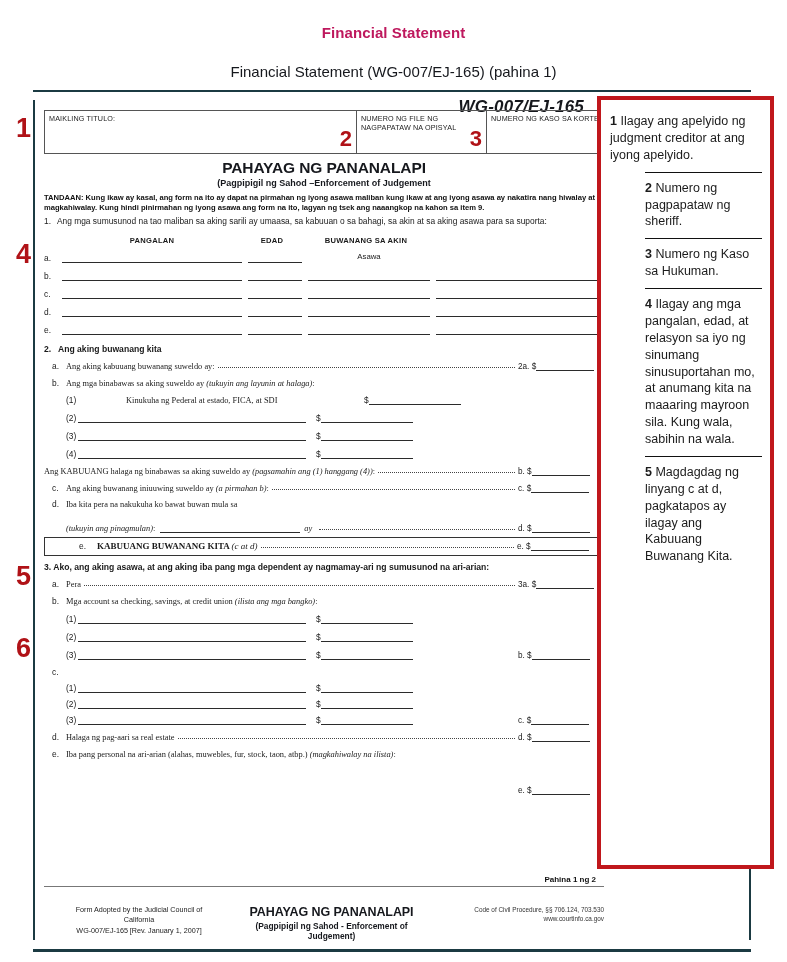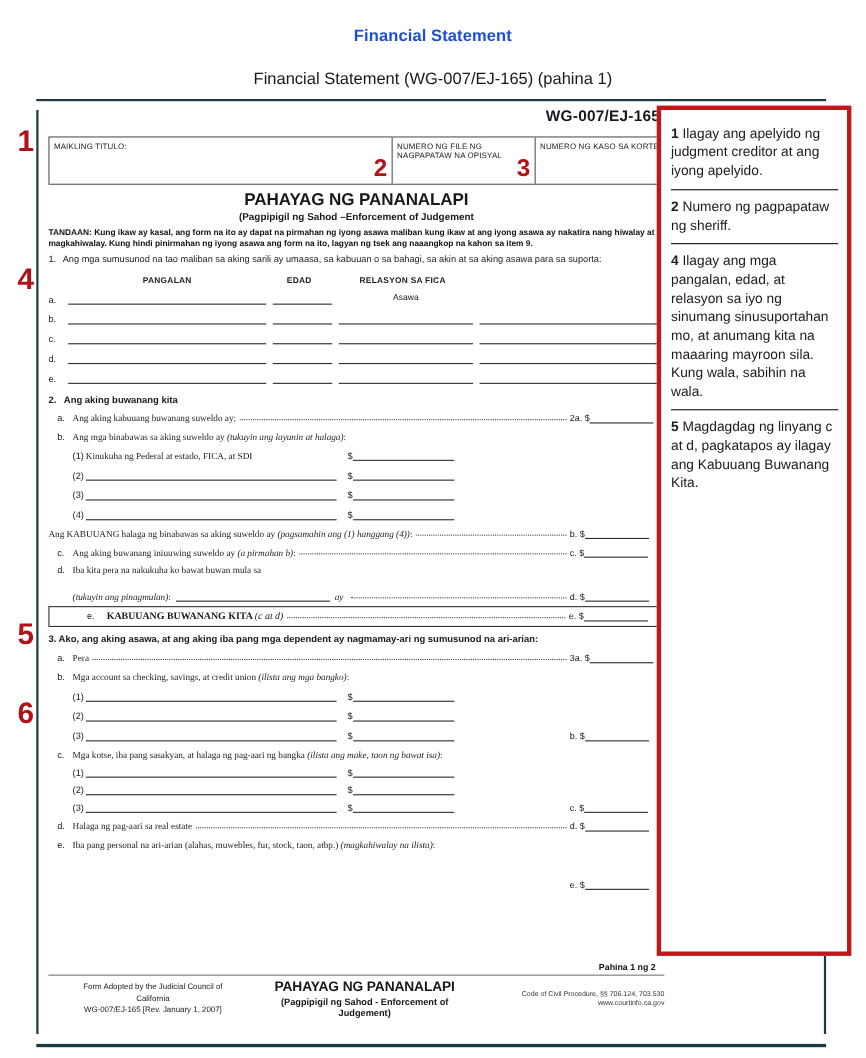--- a/index.html
+++ b/index.html
@@ -15,21 +15,21 @@
     overflow: hidden;
   }
 
   
   #doc-title {
     text-align: center;
     font-size: 15px;
     font-weight: bold;
     letter-spacing: .1px;
     margin: 24px 0 0 0;
-    color: #1d4ed8;
+    color: #be185d;
   }
   #doc-subtitle {
     text-align: center;
     font-size: 15px;
     font-weight: normal;
     margin: 22px 0 0 0;
     color: #16181d;
   }
 
   
@@ -69,21 +69,21 @@
     width: 560px; height: 830px;
     font-size: 8.2px;
     color: #1a1a1a;
   }
 
   
   #caption-row {
     display: flex;
     border: 1px solid #555;
     height: 44px;
-    margin-top: 14px;
+    margin-top: 0;
     position: relative;
   }
   #caption-row .cap-cell {
     border-right: 1px solid #555;
     padding: 3px 4px;
     position: relative;
   }
   #caption-row .cap-cell:last-child { border-right: none; }
   .cap-label {
     font-size: 7.2px;
@@ -93,25 +93,26 @@
     text-transform: uppercase;
   }
   .step-inline {
     position: absolute;
     right: 4px; bottom: 3px;
     font-size: 22px; font-weight: bold;
     color: #b01217; line-height: 1;
   }
   #formno-top {
     position: absolute;
-    right: 4px; top: -13px;
-    font-size: 14px;
+    right: 20px; top: -13px;
+    font-size: 17px;
     font-weight: bold;
     color: #16181d;
     letter-spacing: .2px;
+    font-style: italic;
   }
 
   
   #form-title {
     text-align: center;
     font-size: 15.5px;
     font-weight: bold;
     letter-spacing: -0.1px;
     margin-top: 5px;
     color: #16181d;
@@ -230,22 +231,21 @@
     font-size: 8.6px; font-weight: bold;
     margin-top: 6px;
   }
 
   
   #form-footer {
     position: absolute;
     left: 44px; top: 886px; width: 560px;
     border-top: 1.5px solid #777;
     display: flex;
-    padding-top: 3px;
-    align-items: center;
+    padding-top: 18px;
   }
   #ff-left  { width: 190px; text-align: center; font-size: 7.2px; line-height: 1.45; color:#222; }
   #ff-mid   { flex: 1; text-align: center; }
   #ff-mid .t1 { font-size: 12.5px; font-weight: bold; letter-spacing: -.1px; color:#16181d; }
   #ff-mid .t2 { font-size: 8.4px; font-weight: bold; margin-top: 2px; color:#16181d; }
   #ff-right { width: 175px; text-align: right; font-size: 6.4px; line-height: 1.45; color:#333; }
   #pahina {
     position: absolute;
     right: 8px; top: -12px;
     font-size: 8px; font-weight: bold; color: #111;
@@ -258,21 +258,21 @@
     width: 177px; height: 773px;
     border: 4px solid #c0171c;
     background: #fff;
     padding: 6px 8px 4px 9px;
     font-size: 12.5px;
     line-height: 1.35;
     color: #1b1b1b;
     overflow: hidden;
   }
   .ann-item { padding: 7px 0 8px 0; }
-  .ann-item + .ann-item { border-top: 1.5px solid #111; }
+  .ann-item + .ann-item { border-top: 1.5px solid #111; margin-left: 35px; }
   .ann-item .k { font-weight: bold; }
 </style>
 </head>
 <body>
 
 <h1 id="doc-title">Financial Statement</h1>
 <div id="doc-subtitle">Financial Statement (WG-007/EJ-165) (pahina 1)</div>
 
 <div id="scan-frame"></div>
 
@@ -307,21 +307,21 @@
   <div class="item-1">
     <span class="num">1.</span>
     <span>Ang mga sumusunod na tao maliban sa aking sarili ay umaasa, sa kabuuan o sa bahagi, sa akin at sa aking asawa para sa suporta:</span>
   </div>
 
   <div id="dep-table">
     <div id="dep-head">
       <span class="h-sp"></span>
       <span class="h-nm">PANGALAN</span>
       <span class="h-age">EDAD</span>
-      <span class="h-rel">RELASYON SA FICA</span>
+      <span class="h-rel">BUWANANG SA AKIN</span>
     </div>
 
     <div class="dep-row first">
       <span class="lt">a.</span>
       <span class="c-nm"></span>
         <span class="c-gap"></span>
       <span class="c-age"></span>
         <span class="c-gap"></span>
       <span class="c-rel">Asawa</span>
         <span class="c-gap"></span>
@@ -386,21 +386,21 @@
   <div class="line-row">
     <span class="ltr">b.</span>
     <span class="txt">
       <span>Ang mga binabawas sa aking suweldo ay</span>
       <span class="ital">(tukuyin ang layunin at halaga)</span><span>:</span>
     </span>
   </div>
 
   <div class="line-row">
     <span class="ltr2">(1)</span>
-    <span class="txt" style="width:238px;">Kinukuha ng Pederal at estado, FICA, at SDI</span>
+    <span class="txt" style="width:238px;margin-left:48px;">Kinukuha ng Pederal at estado, FICA, at SDI</span>
     <span class="dollar-line">$<span class="rule2"></span></span>
   </div>
   <div class="line-row">
     <span class="ltr2">(2)</span>
     <span class="blank" style="width:228px; margin-right:10px;"></span>
     <span class="dollar-line">$<span class="rule2"></span></span>
   </div>
   <div class="line-row">
     <span class="ltr2">(3)</span>
     <span class="blank" style="width:228px; margin-right:10px;"></span>
@@ -497,24 +497,20 @@
     <span class="blank" style="width:228px; margin-right:10px;"></span>
     <span class="dollar-line">$<span class="rule2"></span></span>
     <span class="dots" style="border:none;"></span>
     <span class="amt">
       <span class="lbl">b. $</span><span class="rule"></span>
     </span>
   </div>
 
   <div class="line-row">
     <span class="ltr">c.</span>
-    <span class="txt">
-      <span>Mga kotse, iba pang sasakyan, at halaga ng pag-aari ng bangka</span>
-      <span class="ital">(ilista ang make, taon ng bawat isa)</span><span>:</span>
-    </span>
   </div>
   <div class="line-row" style="margin-top:5px;">
     <span class="ltr2">(1)</span>
     <span class="blank" style="width:228px; margin-right:10px;"></span>
     <span class="dollar-line">$<span class="rule2"></span></span>
   </div>
   <div class="line-row" style="margin-top:5px;">
     <span class="ltr2">(2)</span>
     <span class="blank" style="width:228px; margin-right:10px;"></span>
     <span class="dollar-line">$<span class="rule2"></span></span>
@@ -574,20 +570,24 @@
 <div id="ann-panel">
   <div class="ann-item">
     <span class="k">1</span>
     <span>Ilagay ang apelyido ng judgment creditor at ang iyong apelyido.</span>
   </div>
   <div class="ann-item">
     <span class="k">2</span>
     <span>Numero ng pagpapataw ng sheriff.</span>
   </div>
   <div class="ann-item">
+    <span class="k">3</span>
+    <span>Numero ng Kaso sa Hukuman.</span>
+  </div>
+  <div class="ann-item">
     <span class="k">4</span>
     <span>Ilagay ang mga pangalan, edad, at relasyon sa iyo ng sinumang sinusuportahan mo, at anumang kita na maaaring mayroon sila. Kung wala, sabihin na wala.</span>
   </div>
   <div class="ann-item">
     <span class="k">5</span>
     <span>Magdagdag ng linyang c at d, pagkatapos ay ilagay ang Kabuuang Buwanang Kita.</span>
   </div>
 </div>
 
 </body></html>

